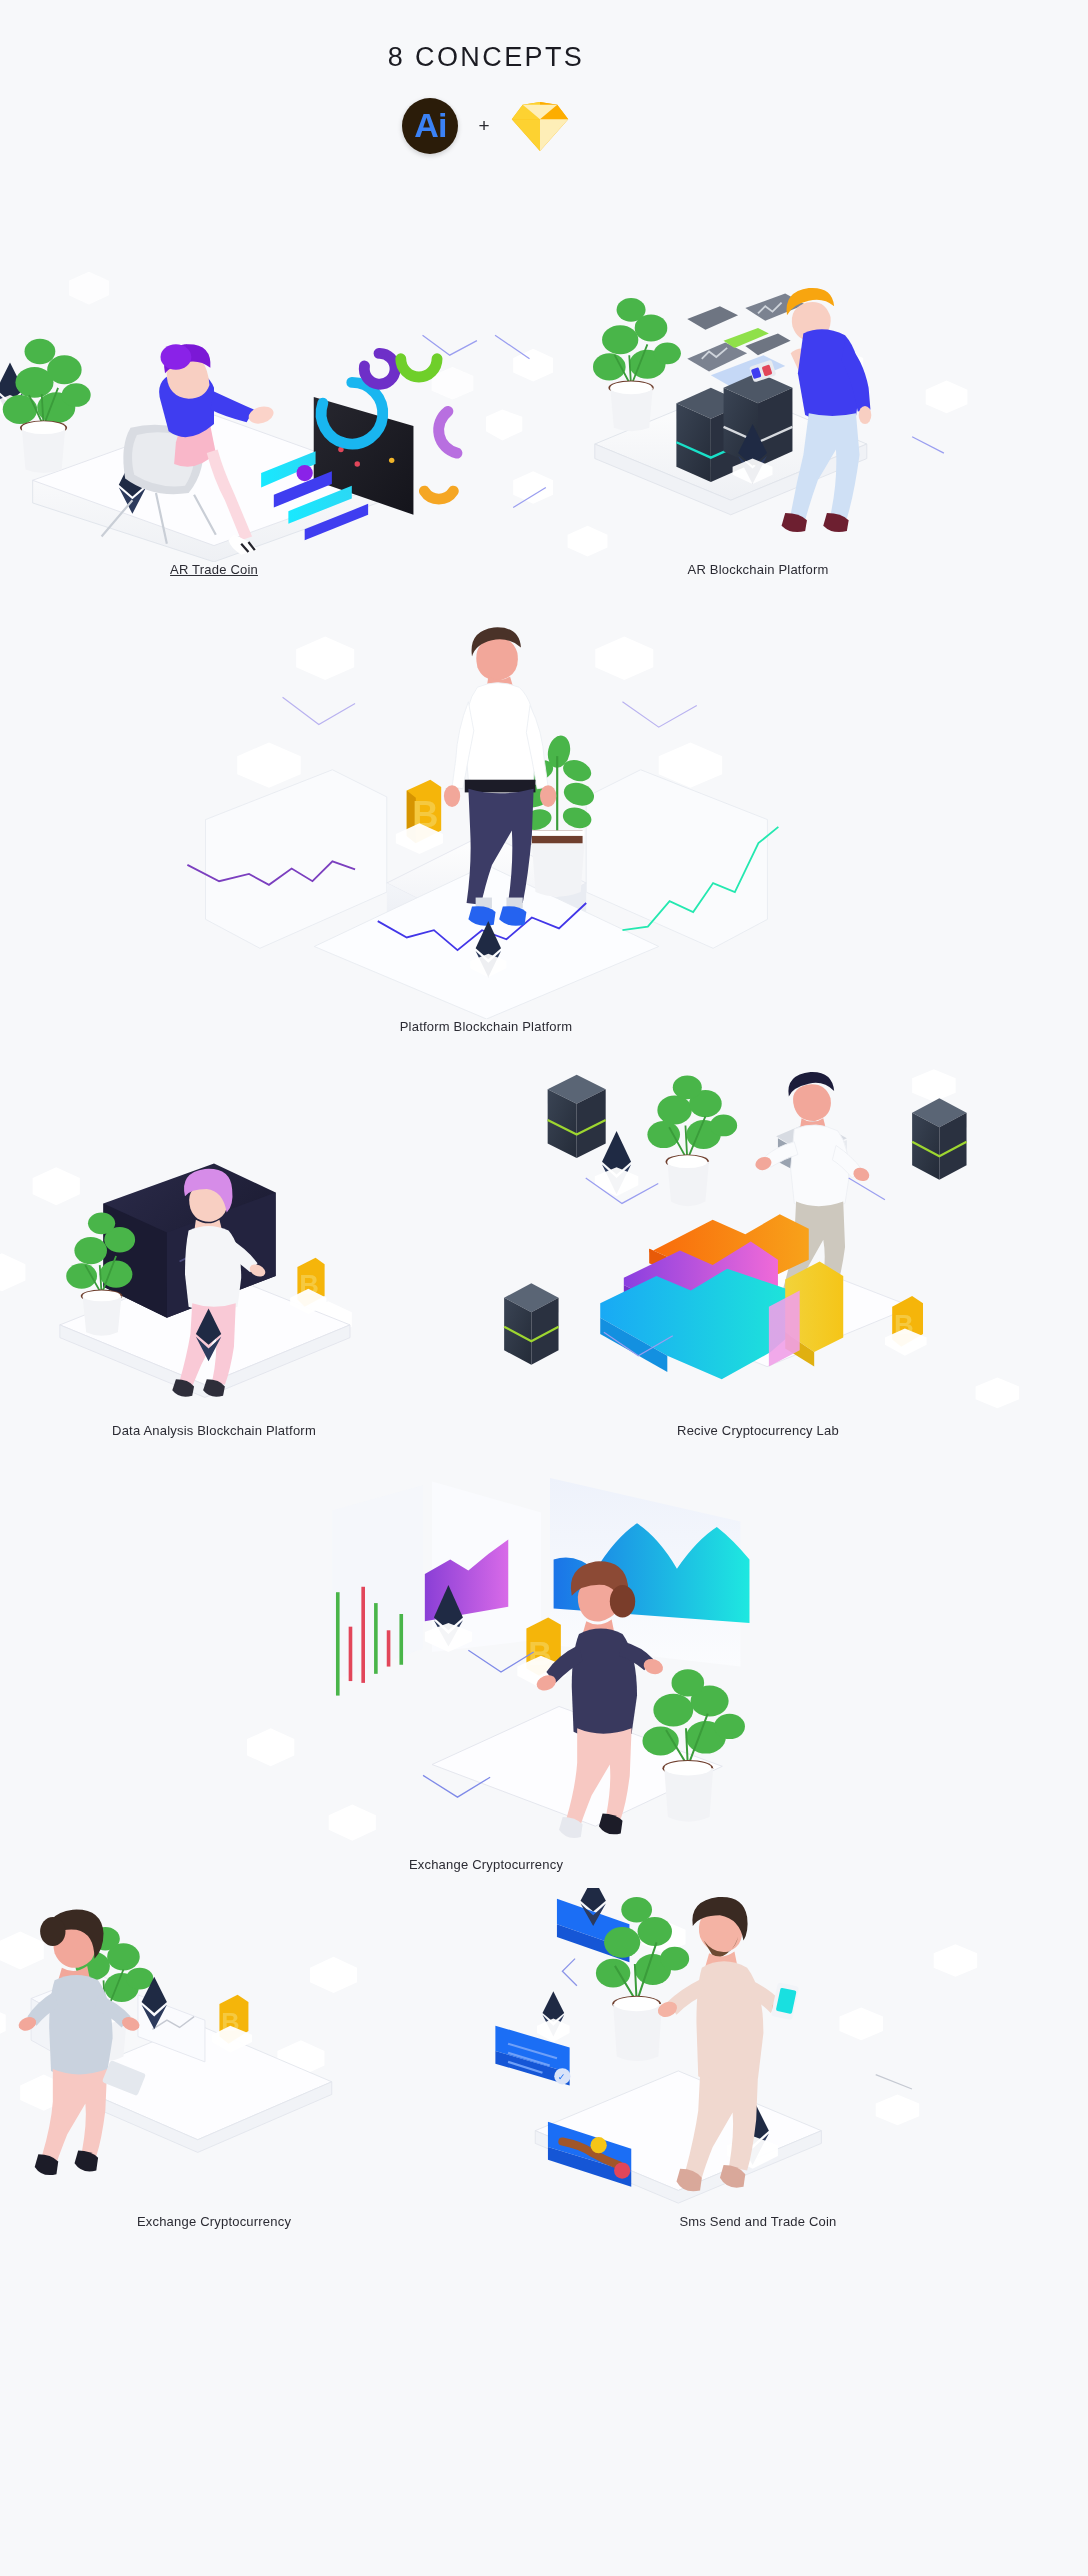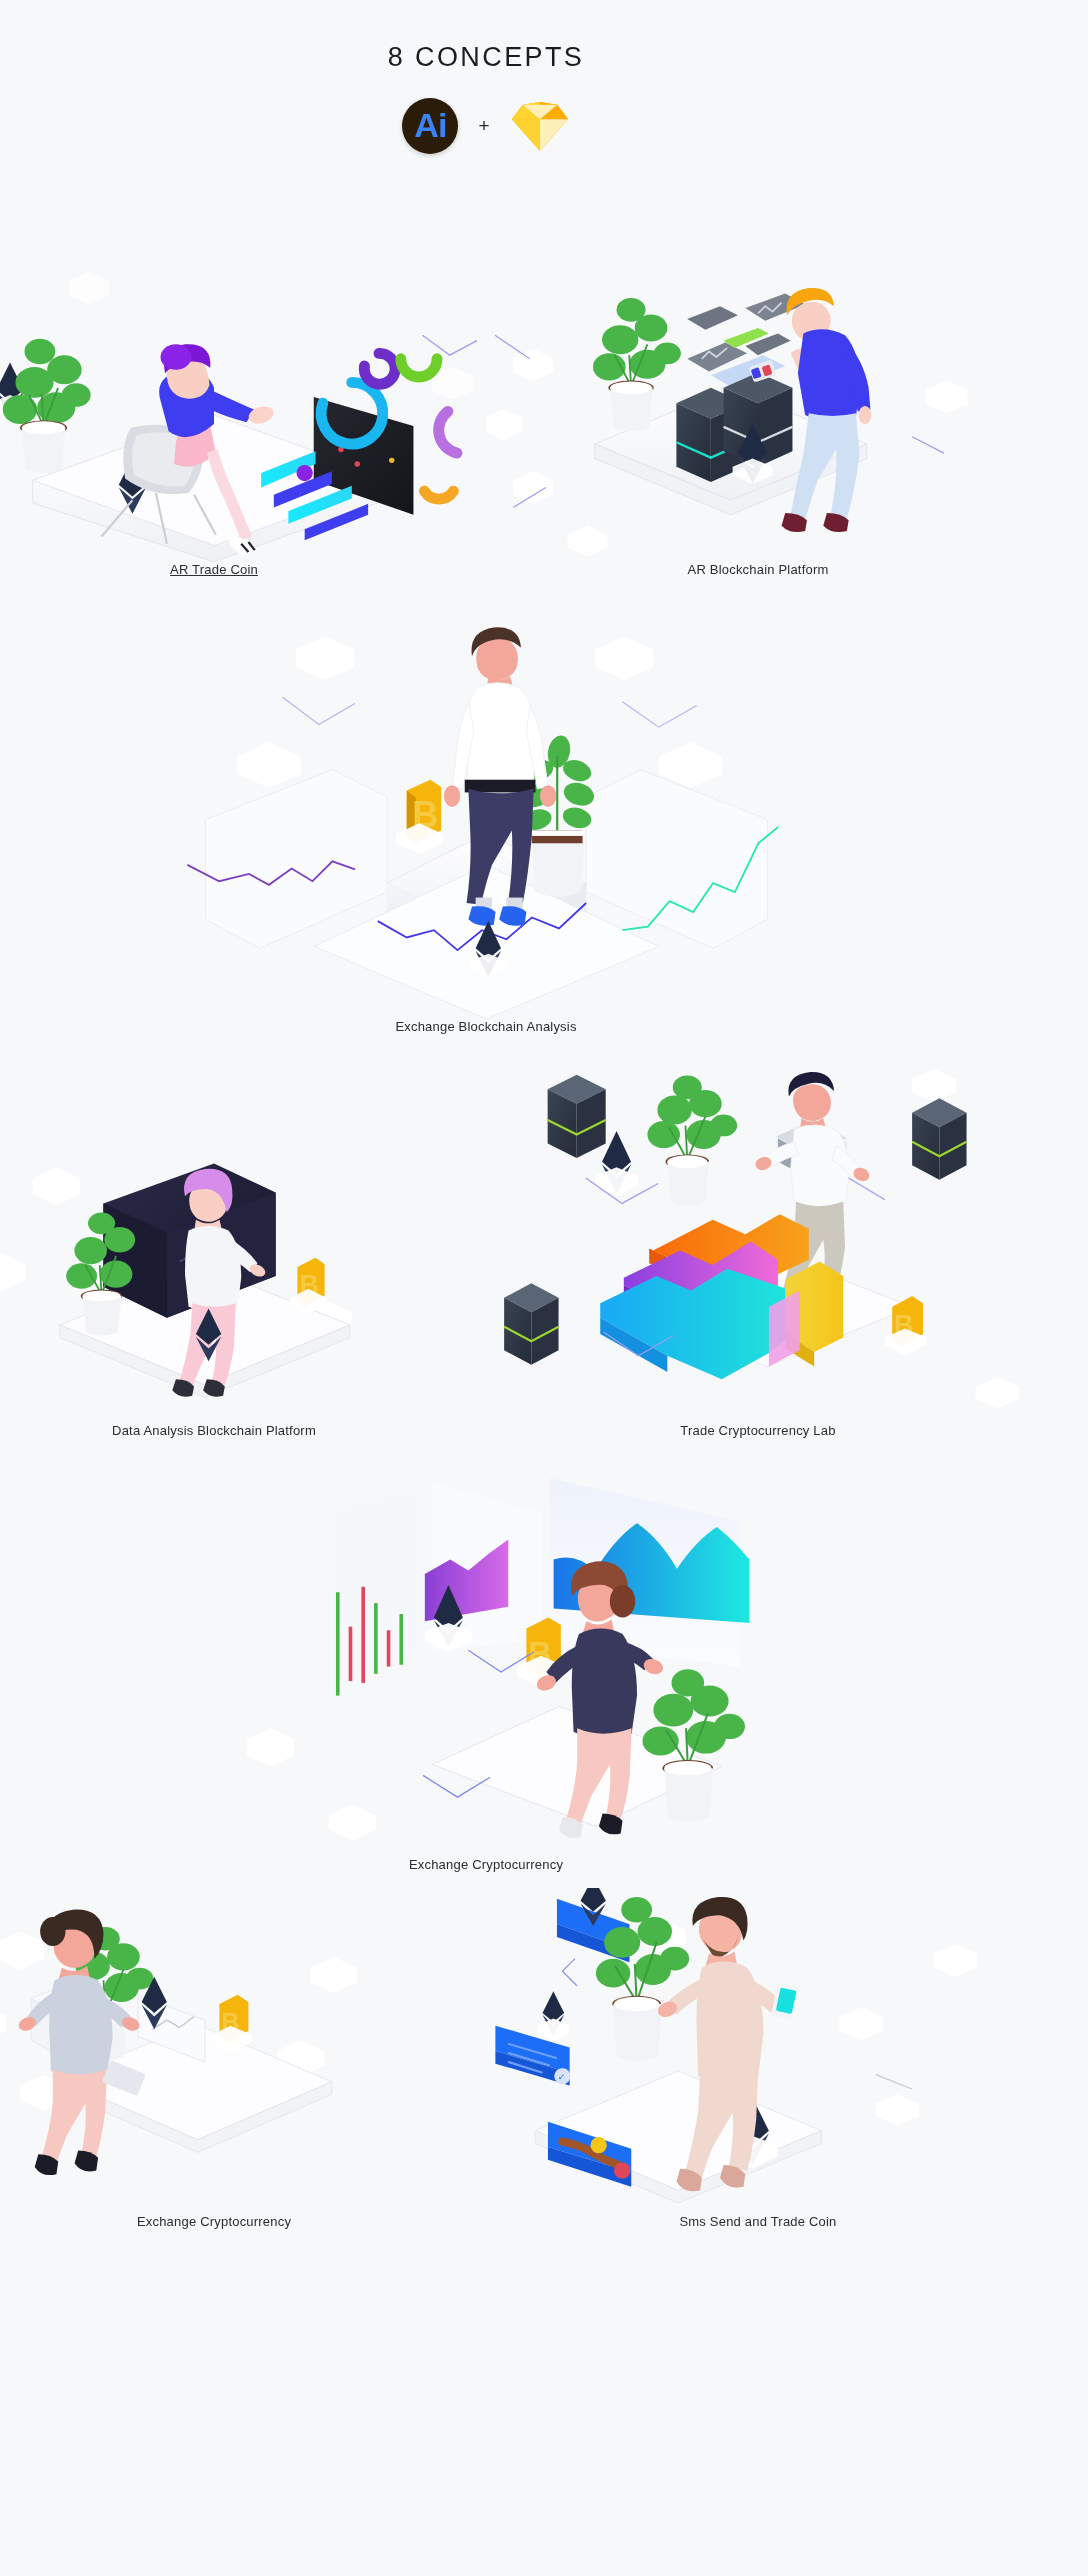--- a/index.html
+++ b/index.html
@@ -368,21 +368,21 @@
               <path d="M368 346 Q386 344 394 352 L392 366 Q374 370 364 360Z" fill="#2563f0"></path>
             </g>
 
             <g>
               <polygon points="338,392 352,362 366,392 352,404" fill="#1f2a44"></polygon>
               <polygon points="338,395 352,408 366,395 352,424" fill="#2c3a5c"></polygon>
               <polygon points="332,406 352,398 372,406 372,414 352,424 332,414" fill="#fff" opacity=".92"></polygon>
             </g>
           </svg>
         </div>
-        <div class="caption">Exchange Blockchain Analysis</div>
+        <div class="caption">Platform Blockchain Platform</div>
       </div>
     </div>
 
     <div class="row r3">
 
       <div class="cell" style="width:544px;">
         <div class="scene">
           <svg width="544" height="363" viewBox="0 0 600 400">
             <defs>
               <linearGradient id="deskg" x1="0" y1="0" x2="1" y2="1">
@@ -561,21 +561,21 @@
               <polygon points="448,272 470,260 482,268 482,302 458,316 448,308" fill="#f5b50a"></polygon>
               <text x="450" y="302" font-family="Liberation Sans, sans-serif" font-size="30" font-weight="700" fill="#f5c940">B</text>
               <polygon points="440,306 462,296 486,306 486,314 462,326 440,314" fill="#fff" opacity=".95"></polygon>
             </g>
 
             <path d="M110 130 L150 158 L190 136" stroke="#9a9ef0" stroke-width="1.4" fill="none"></path>
             <path d="M130 300 L168 326 L206 304" stroke="#9a9ef0" stroke-width="1.4" fill="none"></path>
             <path d="M400 130 L440 154" stroke="#9a9ef0" stroke-width="1.4" fill="none"></path>
           </svg>
         </div>
-        <div class="caption">Trade Cryptocurrency Lab</div>
+        <div class="caption">Recive Cryptocurrency Lab</div>
       </div>
     </div>
 
     <div class="row r4">
       <div class="cell" style="width:635px;">
         <div class="scene">
           <svg width="635" height="399" viewBox="0 0 700 440">
             <defs>
               <linearGradient id="cyanArea" x1="0" y1="0" x2="1" y2="0">
                 <stop offset="0" stop-color="#1b74e8"></stop>

